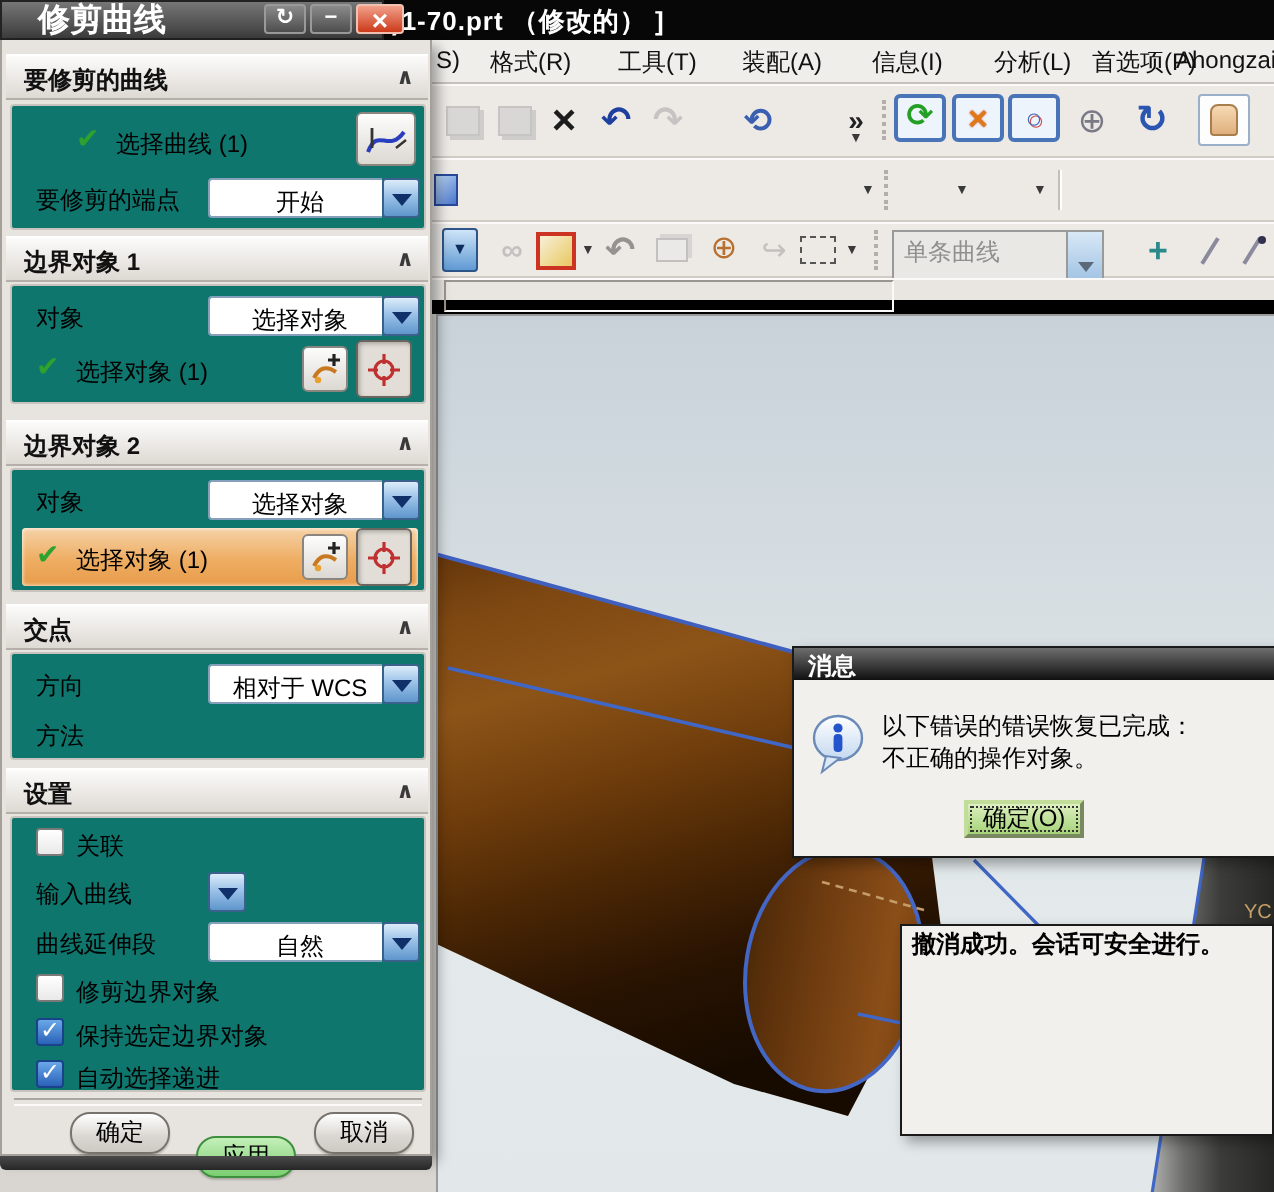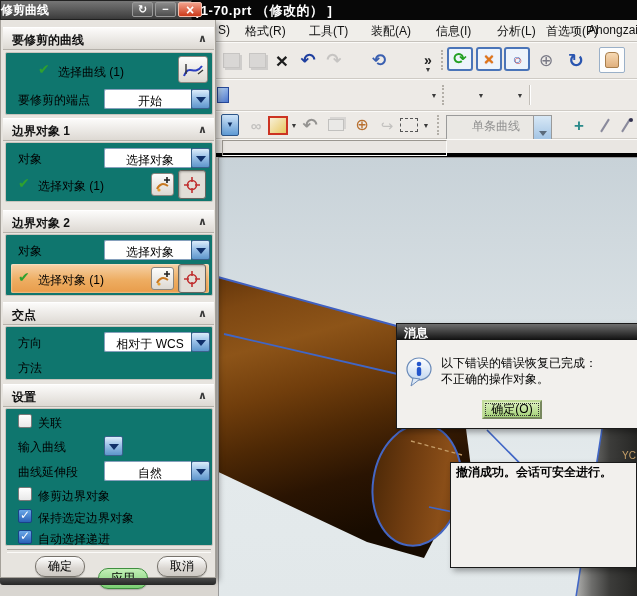--- a/index.html
+++ b/index.html
@@ -61,35 +61,35 @@
   .g-link::before{content:"∞";font-size:15px;font-weight:bold;color:#9a9a9a;}
   .g-filter::before{content:"";display:block;width:16px;height:15px;border:2px solid #cc3322;background:linear-gradient(135deg,#f8f0d8,#e8c860);}
   .g-box3d::before{content:"";display:block;width:14px;height:10px;border:1px solid #999;background:#e9e9e9;box-shadow:2px -2px 0 #c2c2c2;}
   .g-move::before{content:"⊕";font-size:16px;color:#b87030;}
   .g-hook::before{content:"↪";font-size:15px;color:#9a9a9a;}
   .g-marq::before{content:"";display:block;width:16px;height:12px;border:1px dashed #555;}
   .g-moveall::before{content:"+";font-size:17px;font-weight:bold;color:#2a8a8a;}
   .g-line::before{content:"";display:block;width:2px;height:15px;background:#8a8a9c;transform:rotate(32deg);}
   .g-linept::before{content:"";display:block;width:2px;height:15px;background:#8a8a9c;transform:rotate(32deg);}
   .g-linept::after{content:"";position:absolute;right:4px;top:4px;width:4px;height:4px;border-radius:50%;background:#323250;}
-  .combo { position:absolute; top:4px; height:36px; display:flex; border:1px solid #9a9a9a; background:#eae8e4;padding-left:20px; }
+  .combo { position:absolute; top:4px; height:36px; display:flex; border:1px solid #9a9a9a; background:#eae8e4; }
   .combo .val { flex:1; font-size:12px; color:#8f8f8f; padding:2px 0 0 5px; white-space:nowrap; overflow:hidden; }
   .combo .dbtn { width:18px; background:linear-gradient(#d8e8f6,#8ab4dc); border-left:1px solid #9a9a9a; display:flex; align-items:center; justify-content:center; }
   .combo .dbtn::before { content:""; border:4px solid transparent; border-top:5px solid #5a6a7a; margin-top:5px; }
   
-  .statusbar { position:absolute; left:0; top:139px; width:637px; height:18px; background:#e9e6e2; border-bottom:4px solid #000000; box-shadow:inset 0 1px 0 #fbfaf8; }
+  .statusbar { position:absolute; left:0; top:139px; width:637px; height:18px; background:#e9e6e2; border-bottom:7px solid #000000; box-shadow:inset 0 1px 0 #fbfaf8; }
   .sfield { position:absolute; top:1px; height:16px; border:1px solid; border-color:#9a968f #fbfaf8 #fbfaf8 #9a968f; }
   .sfield.msg { font-size:12px; font-weight:bold; color:#000; padding:1px 0 0 5px; white-space:nowrap; overflow:hidden; }
   
   .viewport { position:absolute; left:218px; top:157px; width:419px; height:439px; border-top:1px solid #9a9a9a; border-left:1px solid #9a9a9a; }
   .viewport svg { display:block; }
   
   .dlg { position:absolute; left:0; top:0; width:216px; height:585px; z-index:20; }
   .dlg-title { position:absolute; left:0; top:0; width:192px; height:20px; background:linear-gradient(#767676,#3c3c3c); border:1px solid #222; display:flex; align-items:center; }
-  .dlg-title .t { color:#fff; font-weight:bold; font-size:12px; padding-left:0; }
+  .dlg-title .t { color:#fff; font-weight:bold; font-size:16px; padding-left:18px; }
   .tbtn { position:absolute; top:2px; width:21px; height:15px; border:1px solid #9a9a9a; border-radius:2px; background:linear-gradient(#8a8a8a,#4e4e4e); color:#fff; display:flex; align-items:center; justify-content:center; font-size:11px; font-weight:bold; line-height:1; }
   .tbtn.close { background:linear-gradient(#f2a08a,#cc3a1a); border-color:#f2c0b0; }
   .tbtn.reset::before{content:"↻";} .tbtn.min::before{content:"−";} .tbtn.close::before{content:"×";font-size:14px;}
   .dlg-body { position:absolute; left:0; top:20px; width:216px; height:558px; background:#e7e4df; border:1px solid #a5a19a; border-top:none; box-shadow:3px 3px 6px rgba(0,0,0,.35); }
   .ghead { position:absolute; left:2px; width:211px; height:23px; background:linear-gradient(#fcfbfa,#ddd9d3); border-top:1px solid #fff; border-bottom:1px solid #b5b1aa; font-size:12px; font-weight:bold; color:#111; padding:4px 0 0 9px; }
   .ghead .col { position:absolute; right:7px; top:4px; font-size:11px; font-weight:bold; color:#3a3a3a; }
   .ghead .col::before{content:"∧";}
   .gpanel { position:absolute; left:4px; width:208px; background:#0f766e; border:1px solid #c8c4bd; border-radius:2px; }
   .lbl { position:absolute; font-size:12px; color:#000; white-space:nowrap; }
   .ck { position:absolute; font-size:14px; font-weight:bold; color:#2fa12f; }

